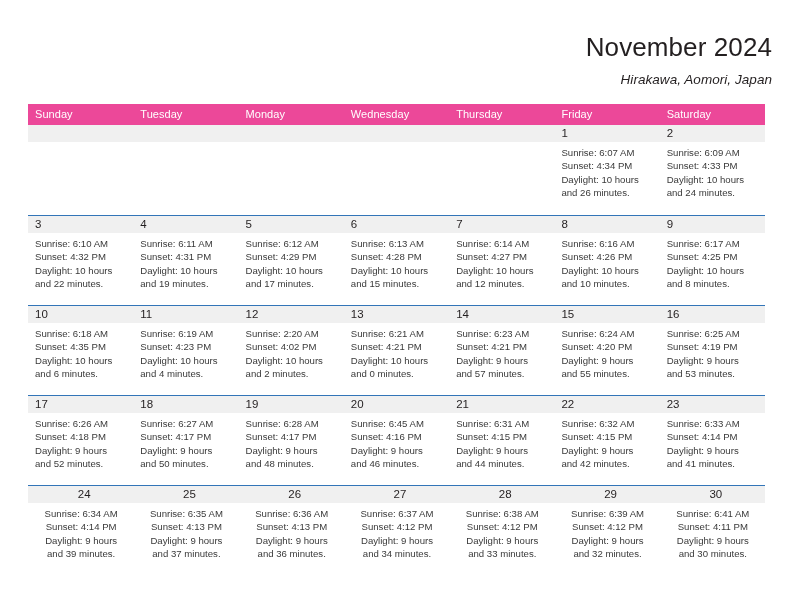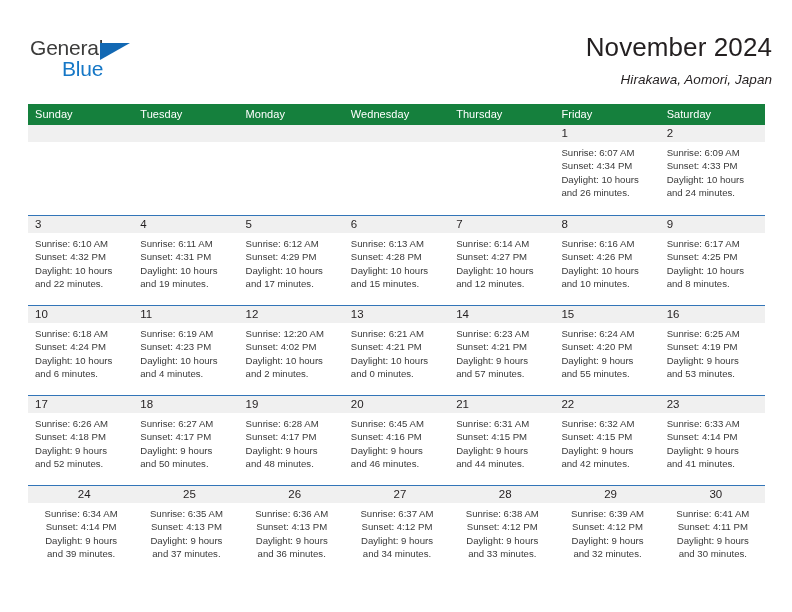--- a/index.html
+++ b/index.html
@@ -88,21 +88,21 @@
 
   
   .calendar {
     position: absolute;
     left: 28px;
     top: 104px;
     width: 737px;
   }
   .weekdays {
     display: flex;
-    background: #15803d;
+    background: #ec4899;
     height: 21px;
   }
   .weekday {
     flex: 1 1 0;
     color: #ffffff;
     font-size: 11px;
     line-height: 21px;
     padding-left: 7px;
     box-sizing: border-box;
     letter-spacing: 0.05px;
@@ -148,25 +148,20 @@
     white-space: nowrap;
   }
 </style>
 </head>
 <body>
 
 <div class="page">
 
   <div class="top">
 
-    <div class="logo">
-      <span class="logo-general">General</span>
-      <span class="logo-tri"></span>
-      <span class="logo-blue">Blue</span>
-    </div>
 
     <div class="title-block">
       <div class="cal-title">November 2024</div>
       <div class="cal-subtitle">Hirakawa, Aomori, Japan</div>
     </div>
 
   </div>
 
   <div class="calendar">
     <div class="weekdays" id="weekday-row">
@@ -282,38 +277,38 @@
               <div>Daylight: 10 hours</div>
               <div>and 8 minutes.</div>
             </div>
           </div>
         </div>
         <div class="week">
           <div class="day">
             <div class="day-num-band">10</div>
             <div class="day-info">
               <div>Sunrise: 6:18 AM</div>
-              <div>Sunset: 4:24 PM</div>
+              <div>Sunset: 4:35 PM</div>
               <div>Daylight: 10 hours</div>
               <div>and 6 minutes.</div>
             </div>
           </div>
           <div class="day">
             <div class="day-num-band">11</div>
             <div class="day-info">
               <div>Sunrise: 6:19 AM</div>
               <div>Sunset: 4:23 PM</div>
               <div>Daylight: 10 hours</div>
               <div>and 4 minutes.</div>
             </div>
           </div>
           <div class="day">
             <div class="day-num-band">12</div>
             <div class="day-info">
-              <div>Sunrise: 12:20 AM</div>
+              <div>Sunrise: 2:20 AM</div>
               <div>Sunset: 4:02 PM</div>
               <div>Daylight: 10 hours</div>
               <div>and 2 minutes.</div>
             </div>
           </div>
           <div class="day">
             <div class="day-num-band">13</div>
             <div class="day-info">
               <div>Sunrise: 6:21 AM</div>
               <div>Sunset: 4:21 PM</div>

